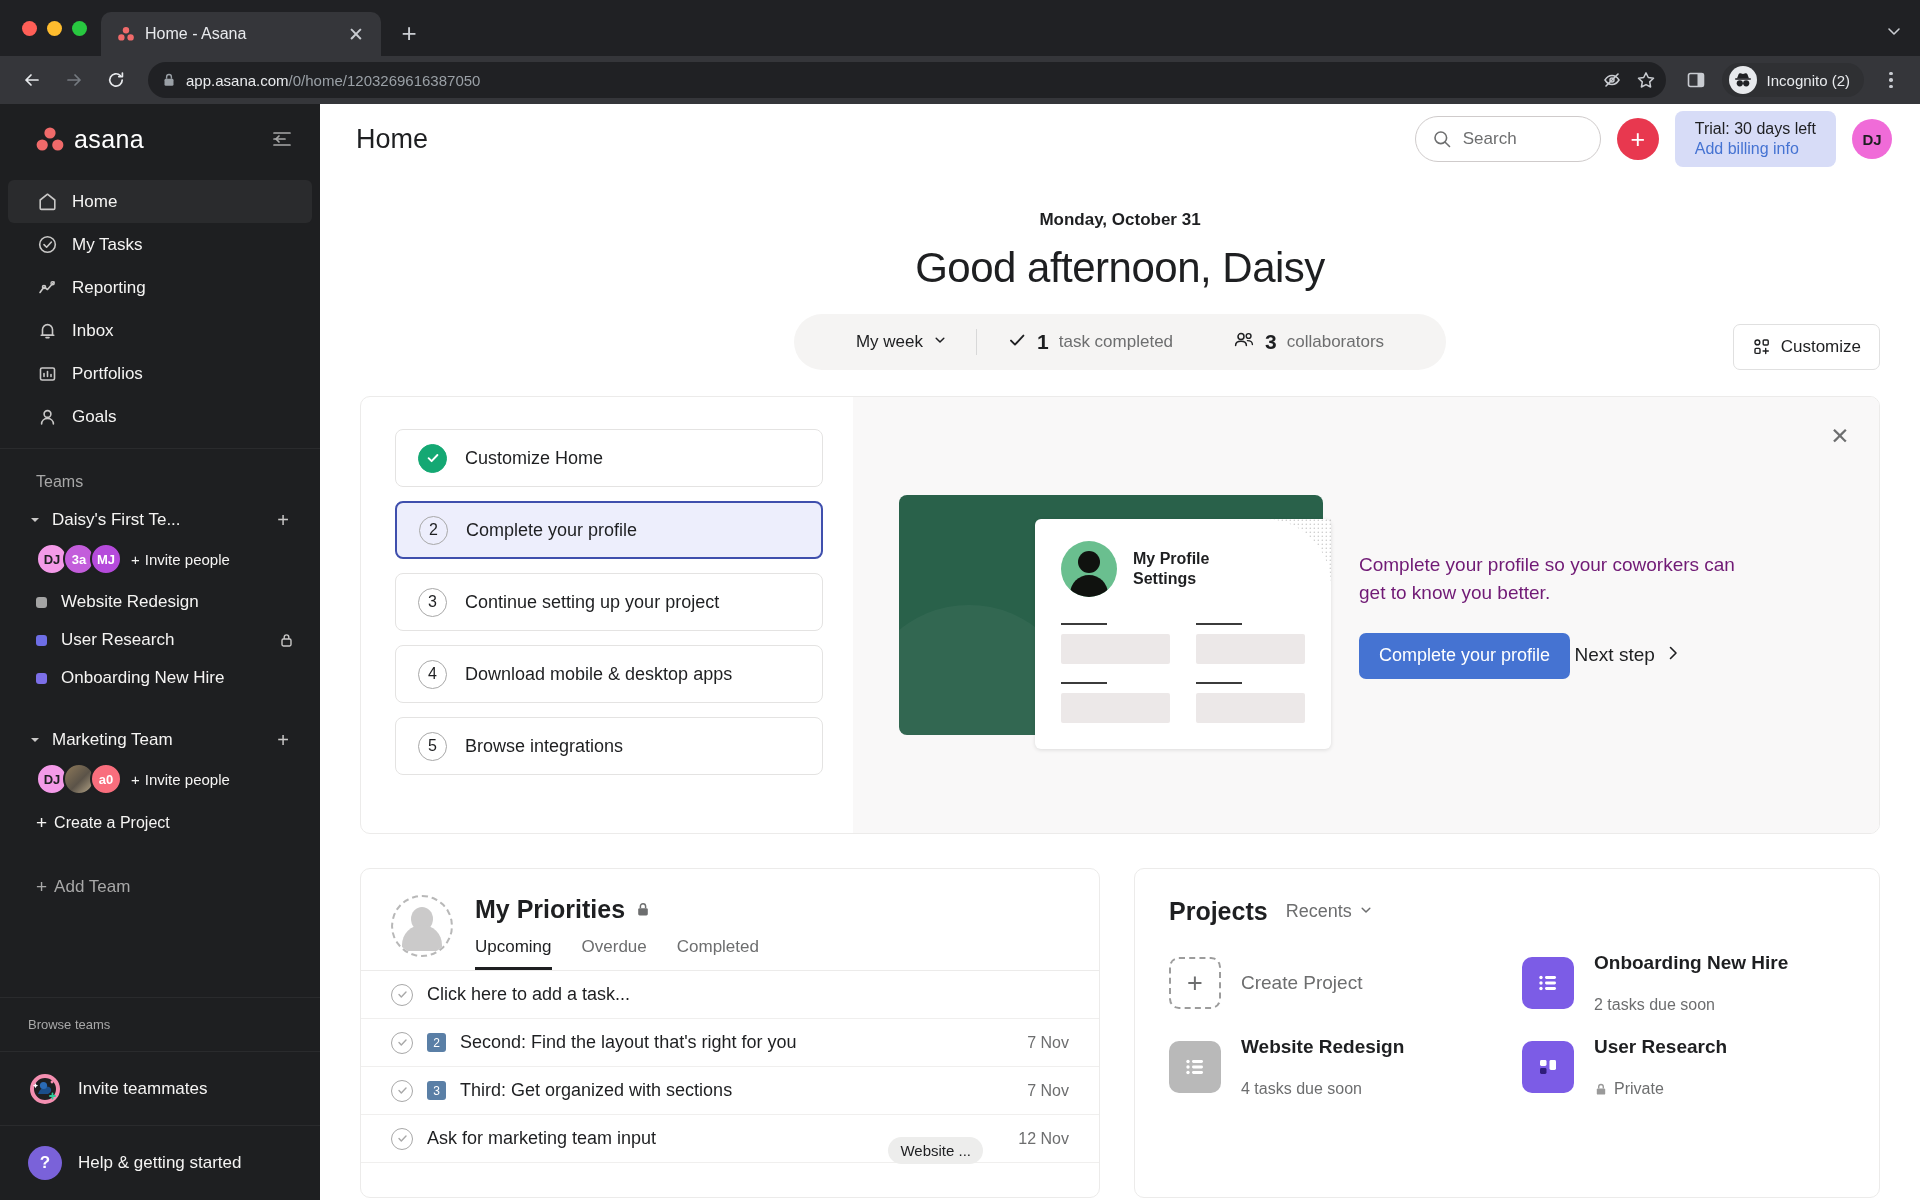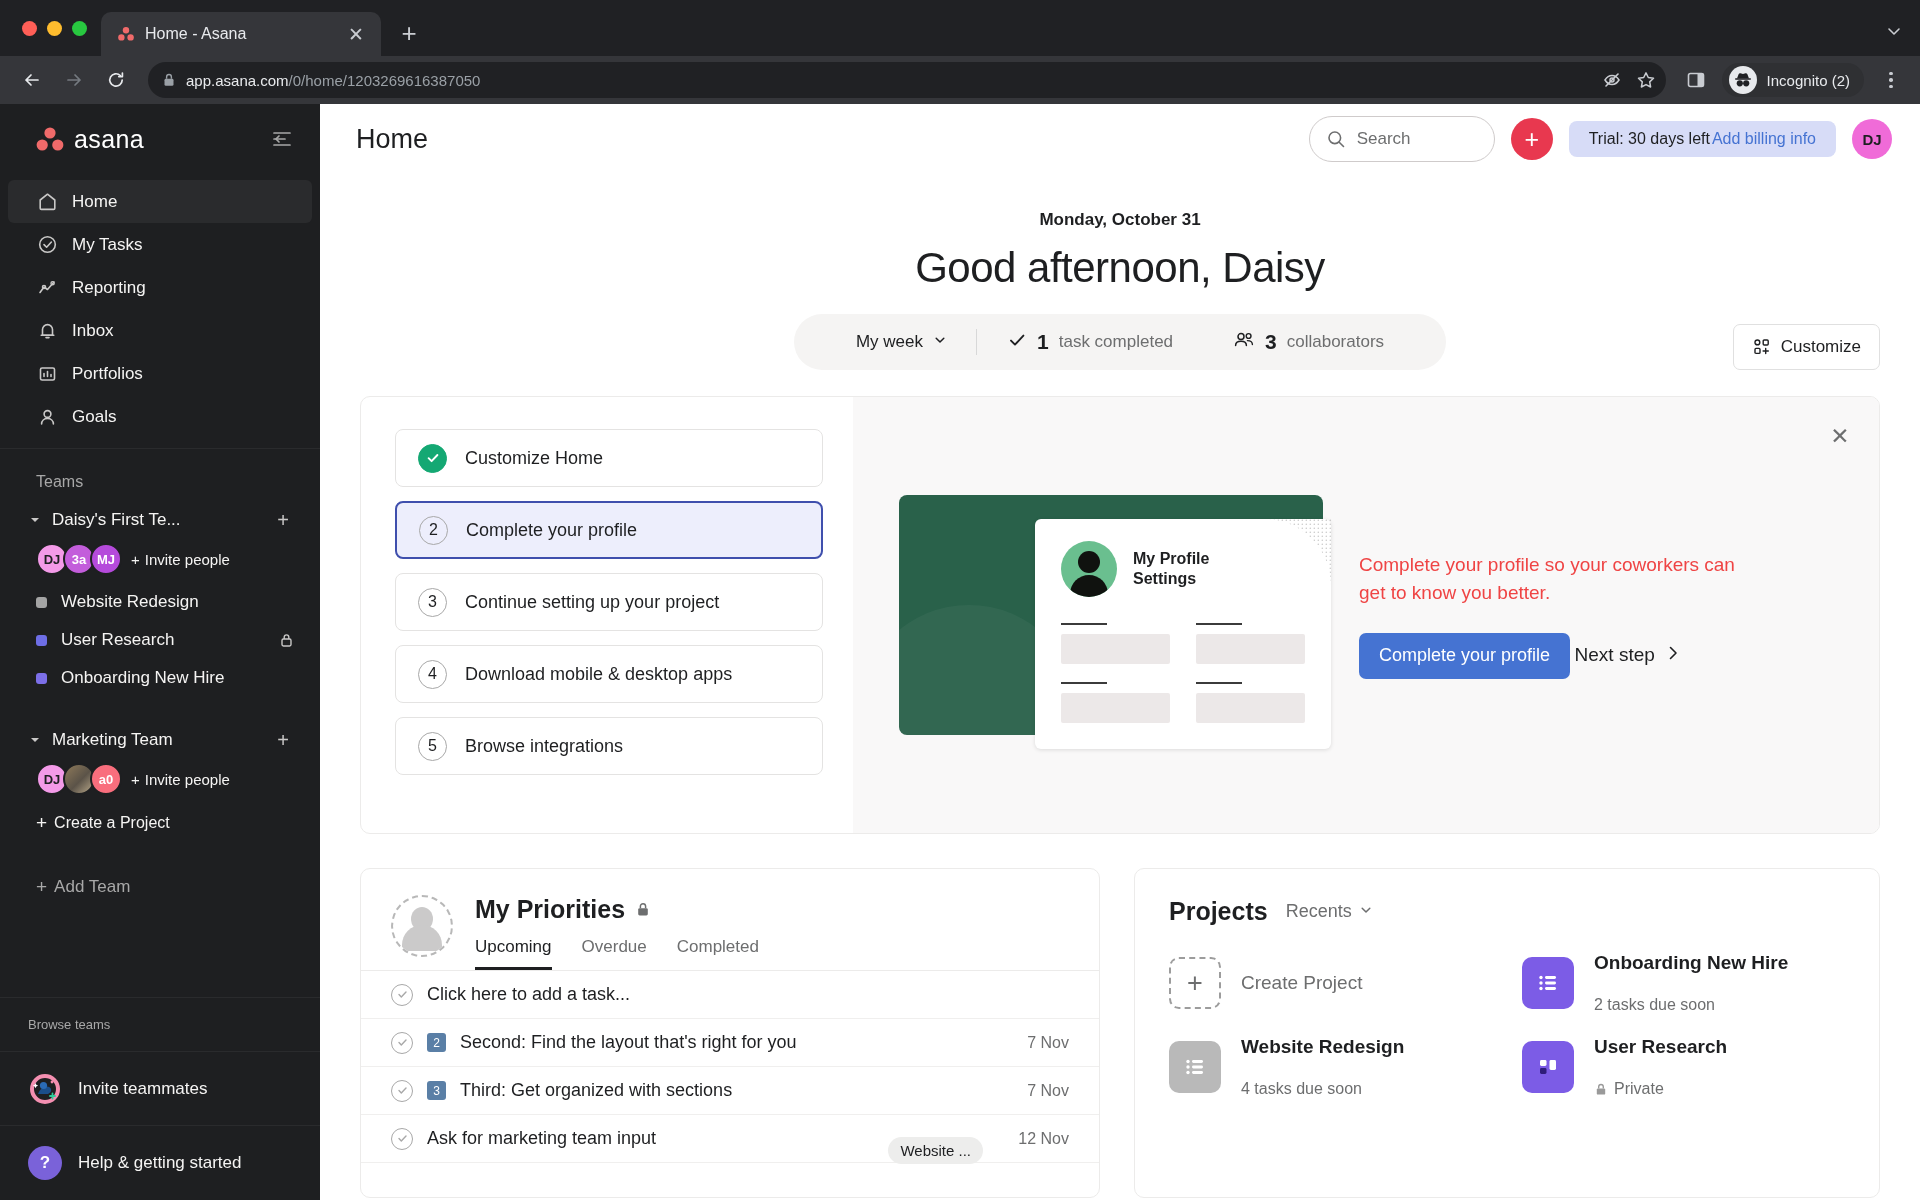--- a/index.html
+++ b/index.html
@@ -85,21 +85,21 @@
 
   
   .main { flex: 1; background: #ffffff; display: flex; flex-direction: column; min-width: 0; overflow: hidden; }
   .topbar { height: 70px; display: flex; align-items: center; padding: 0 28px 0 36px; gap: 16px; flex: 0 0 70px; }
   .page-title { font-size: 27px; color: #1e1f21; flex: 1; }
   .search-box {
     width: 186px; height: 46px; border: 1px solid #cfcbcb; border-radius: 23px;
     display: flex; align-items: center; gap: 11px; padding: 0 16px; color: #6d6e6f; font-size: 17px;
   }
   .plus-btn { width: 42px; height: 42px; border-radius: 50%; background: #e8384f; color: #fff; display: flex; align-items: center; justify-content: center; font-size: 25px; }
-  .trial-card { background: #d7dcf7; border-radius: 8px; padding: 9px 20px; display: flex; flex-direction: row; gap: 2px; align-items: flex-start; }
+  .trial-card { background: #d7dcf7; border-radius: 8px; padding: 9px 20px; display: flex; flex-direction: column; gap: 2px; align-items: flex-start; }
   .trial-title { font-size: 16px; color: #1e1f21; white-space: nowrap; }
   .trial-link { font-size: 16px; color: #4573d2; white-space: nowrap; }
   .user-avatar { width: 40px; height: 40px; border-radius: 50%; background: #f06bd8; color: #1e1f21; display: flex; align-items: center; justify-content: center; font-size: 15px; font-weight: 600; }
 
   .content { flex: 1; overflow: hidden; padding: 0 36px; display: flex; flex-direction: column; align-items: center; }
   .date-line { font-size: 17px; color: #1e1f21; font-weight: 600; margin-top: 36px; }
   .greeting { font-size: 42px; color: #1e1f21; margin-top: 14px; letter-spacing: -0.5px; }
   .stats-pill {
     margin-top: 22px; height: 56px; background: #f5f4f3; border-radius: 28px;
     display: flex; align-items: center; padding: 0 32px; gap: 0;
@@ -138,21 +138,21 @@
   .illus-ava { width: 56px; height: 56px; border-radius: 50%; background: #6abf8f; position: relative; overflow: hidden; flex: 0 0 56px; }
   .illus-ava .h { position: absolute; width: 22px; height: 22px; border-radius: 50%; background: #10120f; left: 17px; top: 10px; }
   .illus-ava .b { position: absolute; width: 38px; height: 22px; border-radius: 19px 19px 0 0; background: #10120f; left: 9px; bottom: 0; }
   .illus-title { font-size: 16px; color: #1e1f21; font-weight: 600; line-height: 1.25; }
   .illus-fields { display: grid; grid-template-columns: 1fr 1fr; gap: 18px 26px; margin-top: 26px; }
   .illus-field .lbl { width: 46px; height: 2px; background: #3b3b3b; margin-bottom: 9px; }
   .illus-field .box { height: 30px; background: #ece8e8; border-radius: 2px; }
   .illus-corner { position: absolute; right: 0; top: 0; width: 74px; height: 66px; opacity: 0.55; }
 
   .onboard-copy { flex: 1; min-width: 0; }
-  .onboard-desc { font-size: 19px; color: #ef4444; line-height: 1.45; max-width: 380px; }
+  .onboard-desc { font-size: 19px; color: #701a75; line-height: 1.45; max-width: 380px; }
   .cta-btn { margin-top: 26px; display: inline-flex; align-items: center; justify-content: center; height: 46px; padding: 0 20px; background: #4573d2; color: #fff; border-radius: 7px; font-size: 18px; }
   .next-step { margin-top: 26px; display: inline-flex; align-items: center; gap: 11px; font-size: 19px; color: #1e1f21; }
   .card-close { position: absolute; right: 22px; top: 22px; width: 34px; height: 34px; display: flex; align-items: center; justify-content: center; color: #6d6e6f; font-size: 23px; }
 
   
   .widgets { width: 100%; max-width: 1520px; margin-top: 34px; display: flex; gap: 34px; }
   .widget { flex: 1; background: #fff; border: 1px solid #ecebea; border-radius: 10px; min-height: 330px; overflow: hidden; }
   .widget.priorities { max-width: 740px; }
 
   .w-head { display: flex; gap: 22px; padding: 26px 30px 0 30px; }

